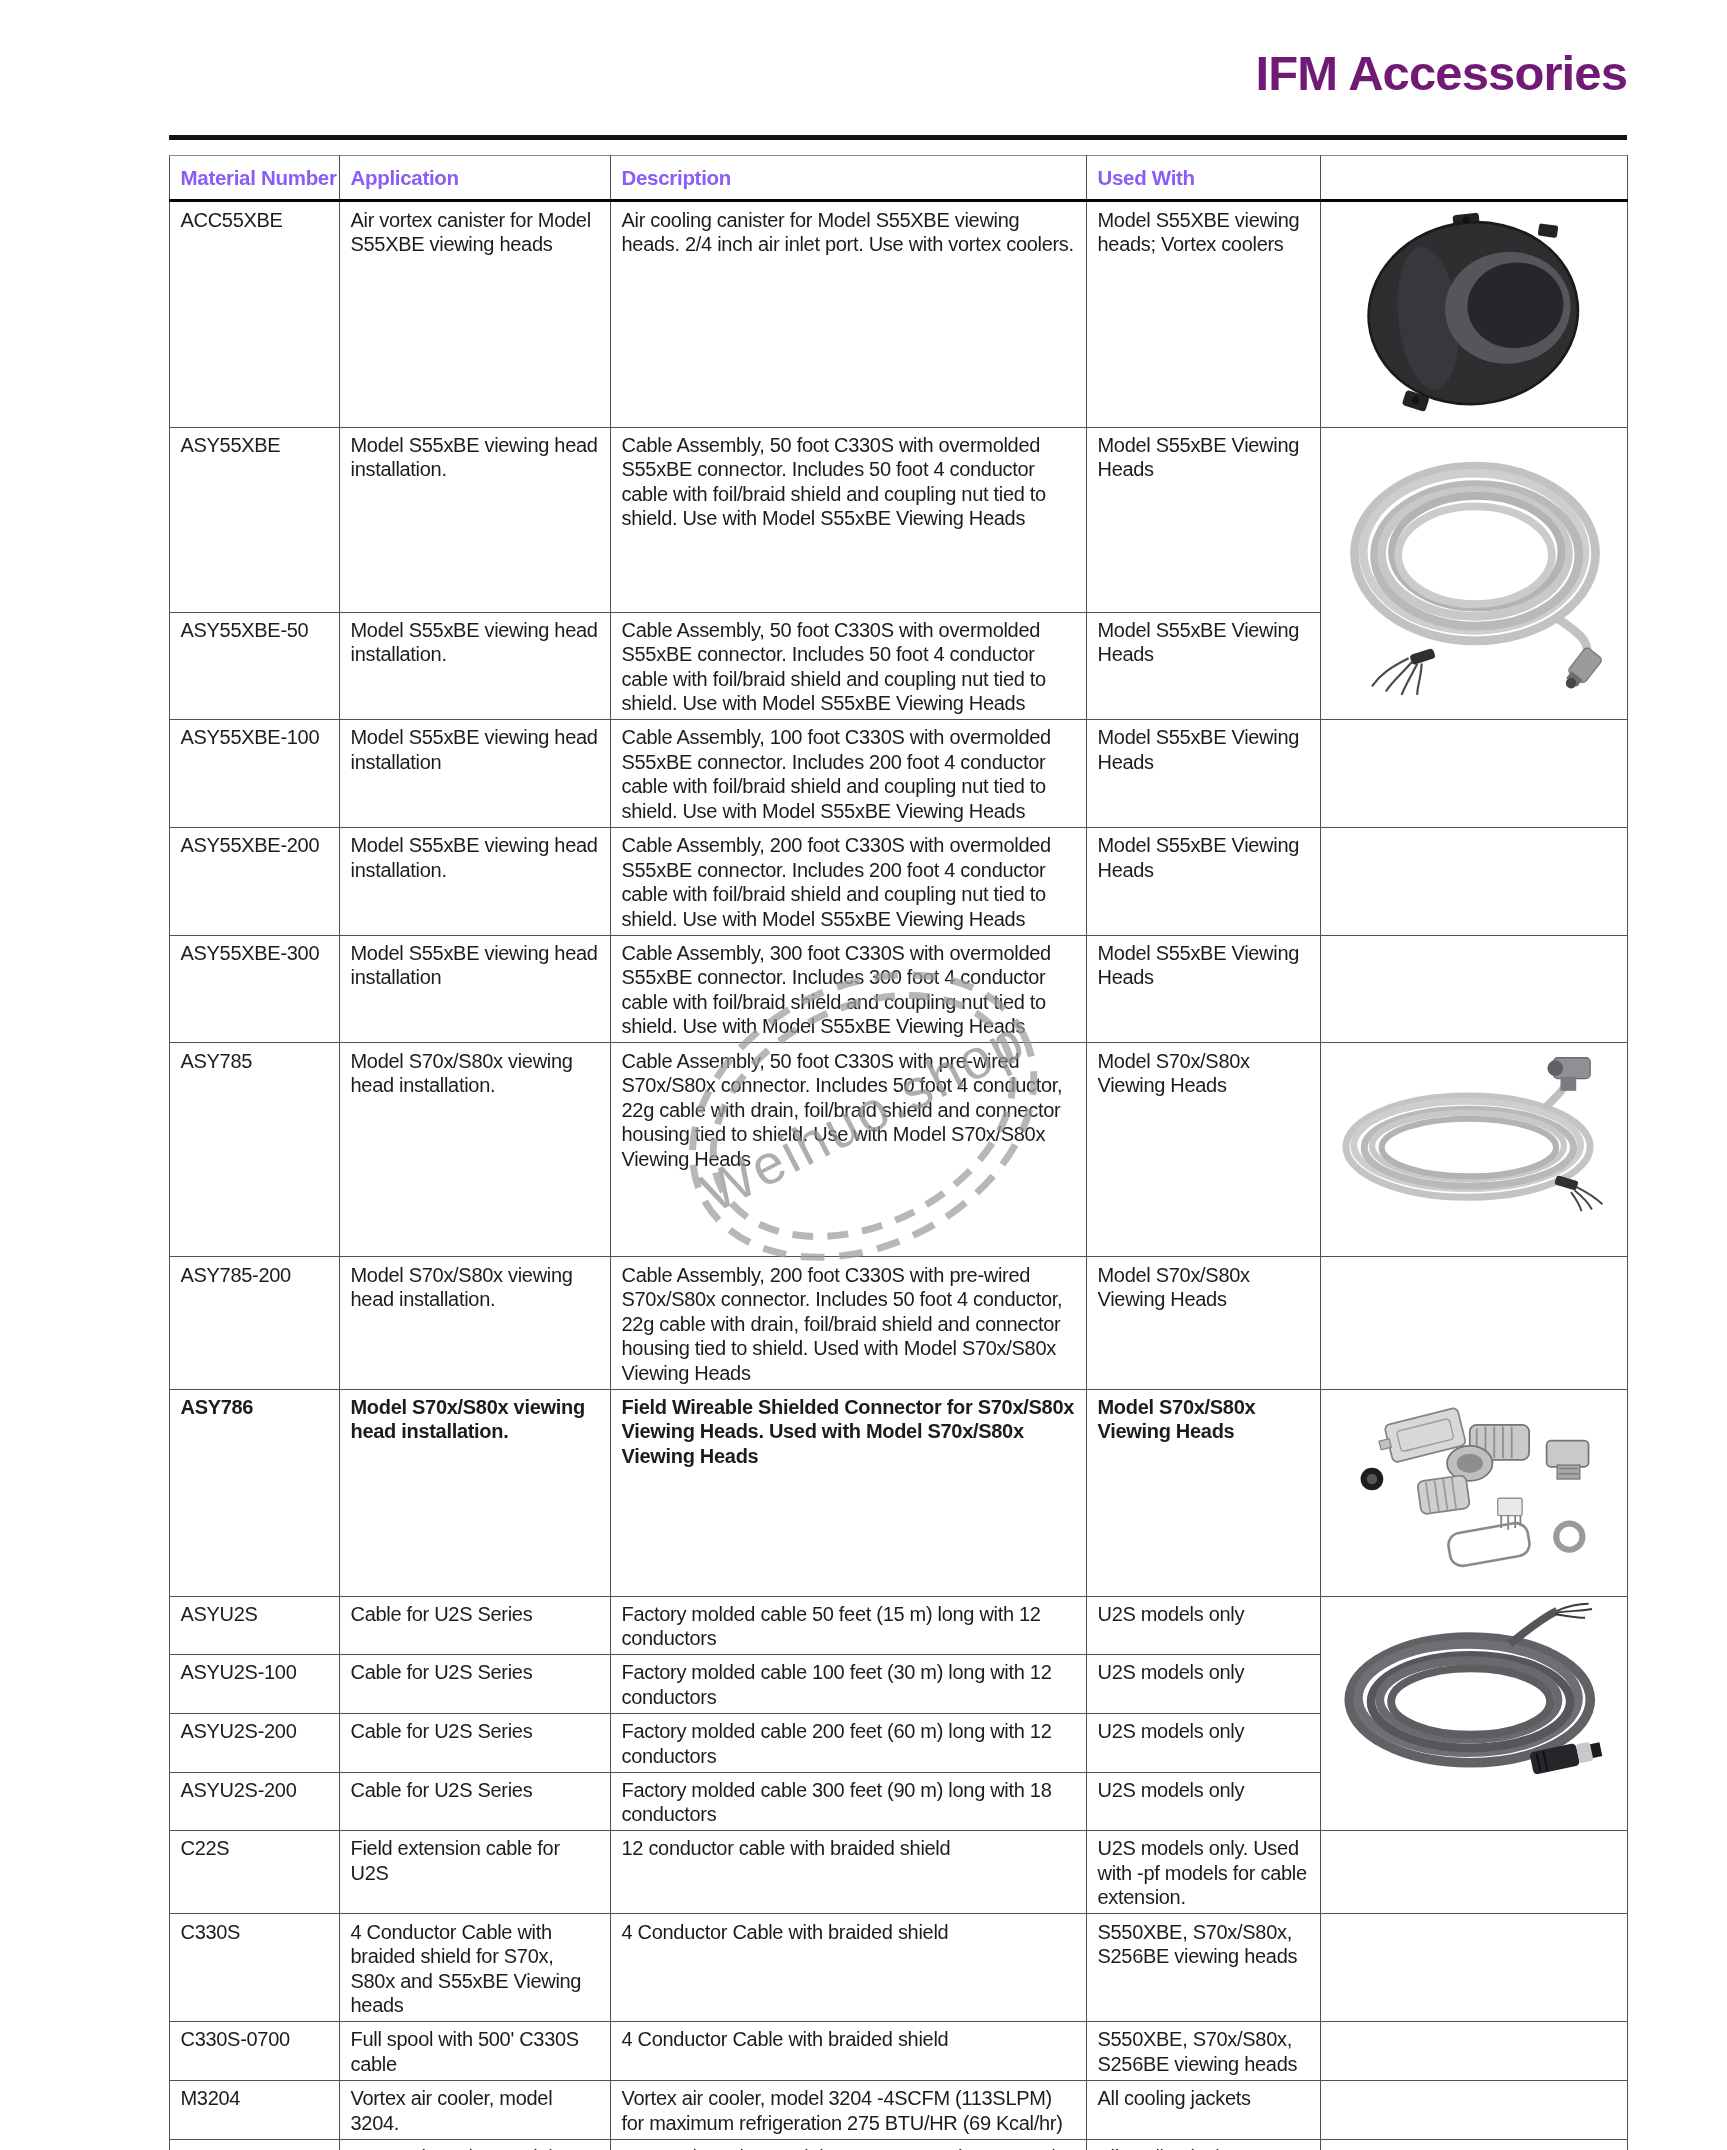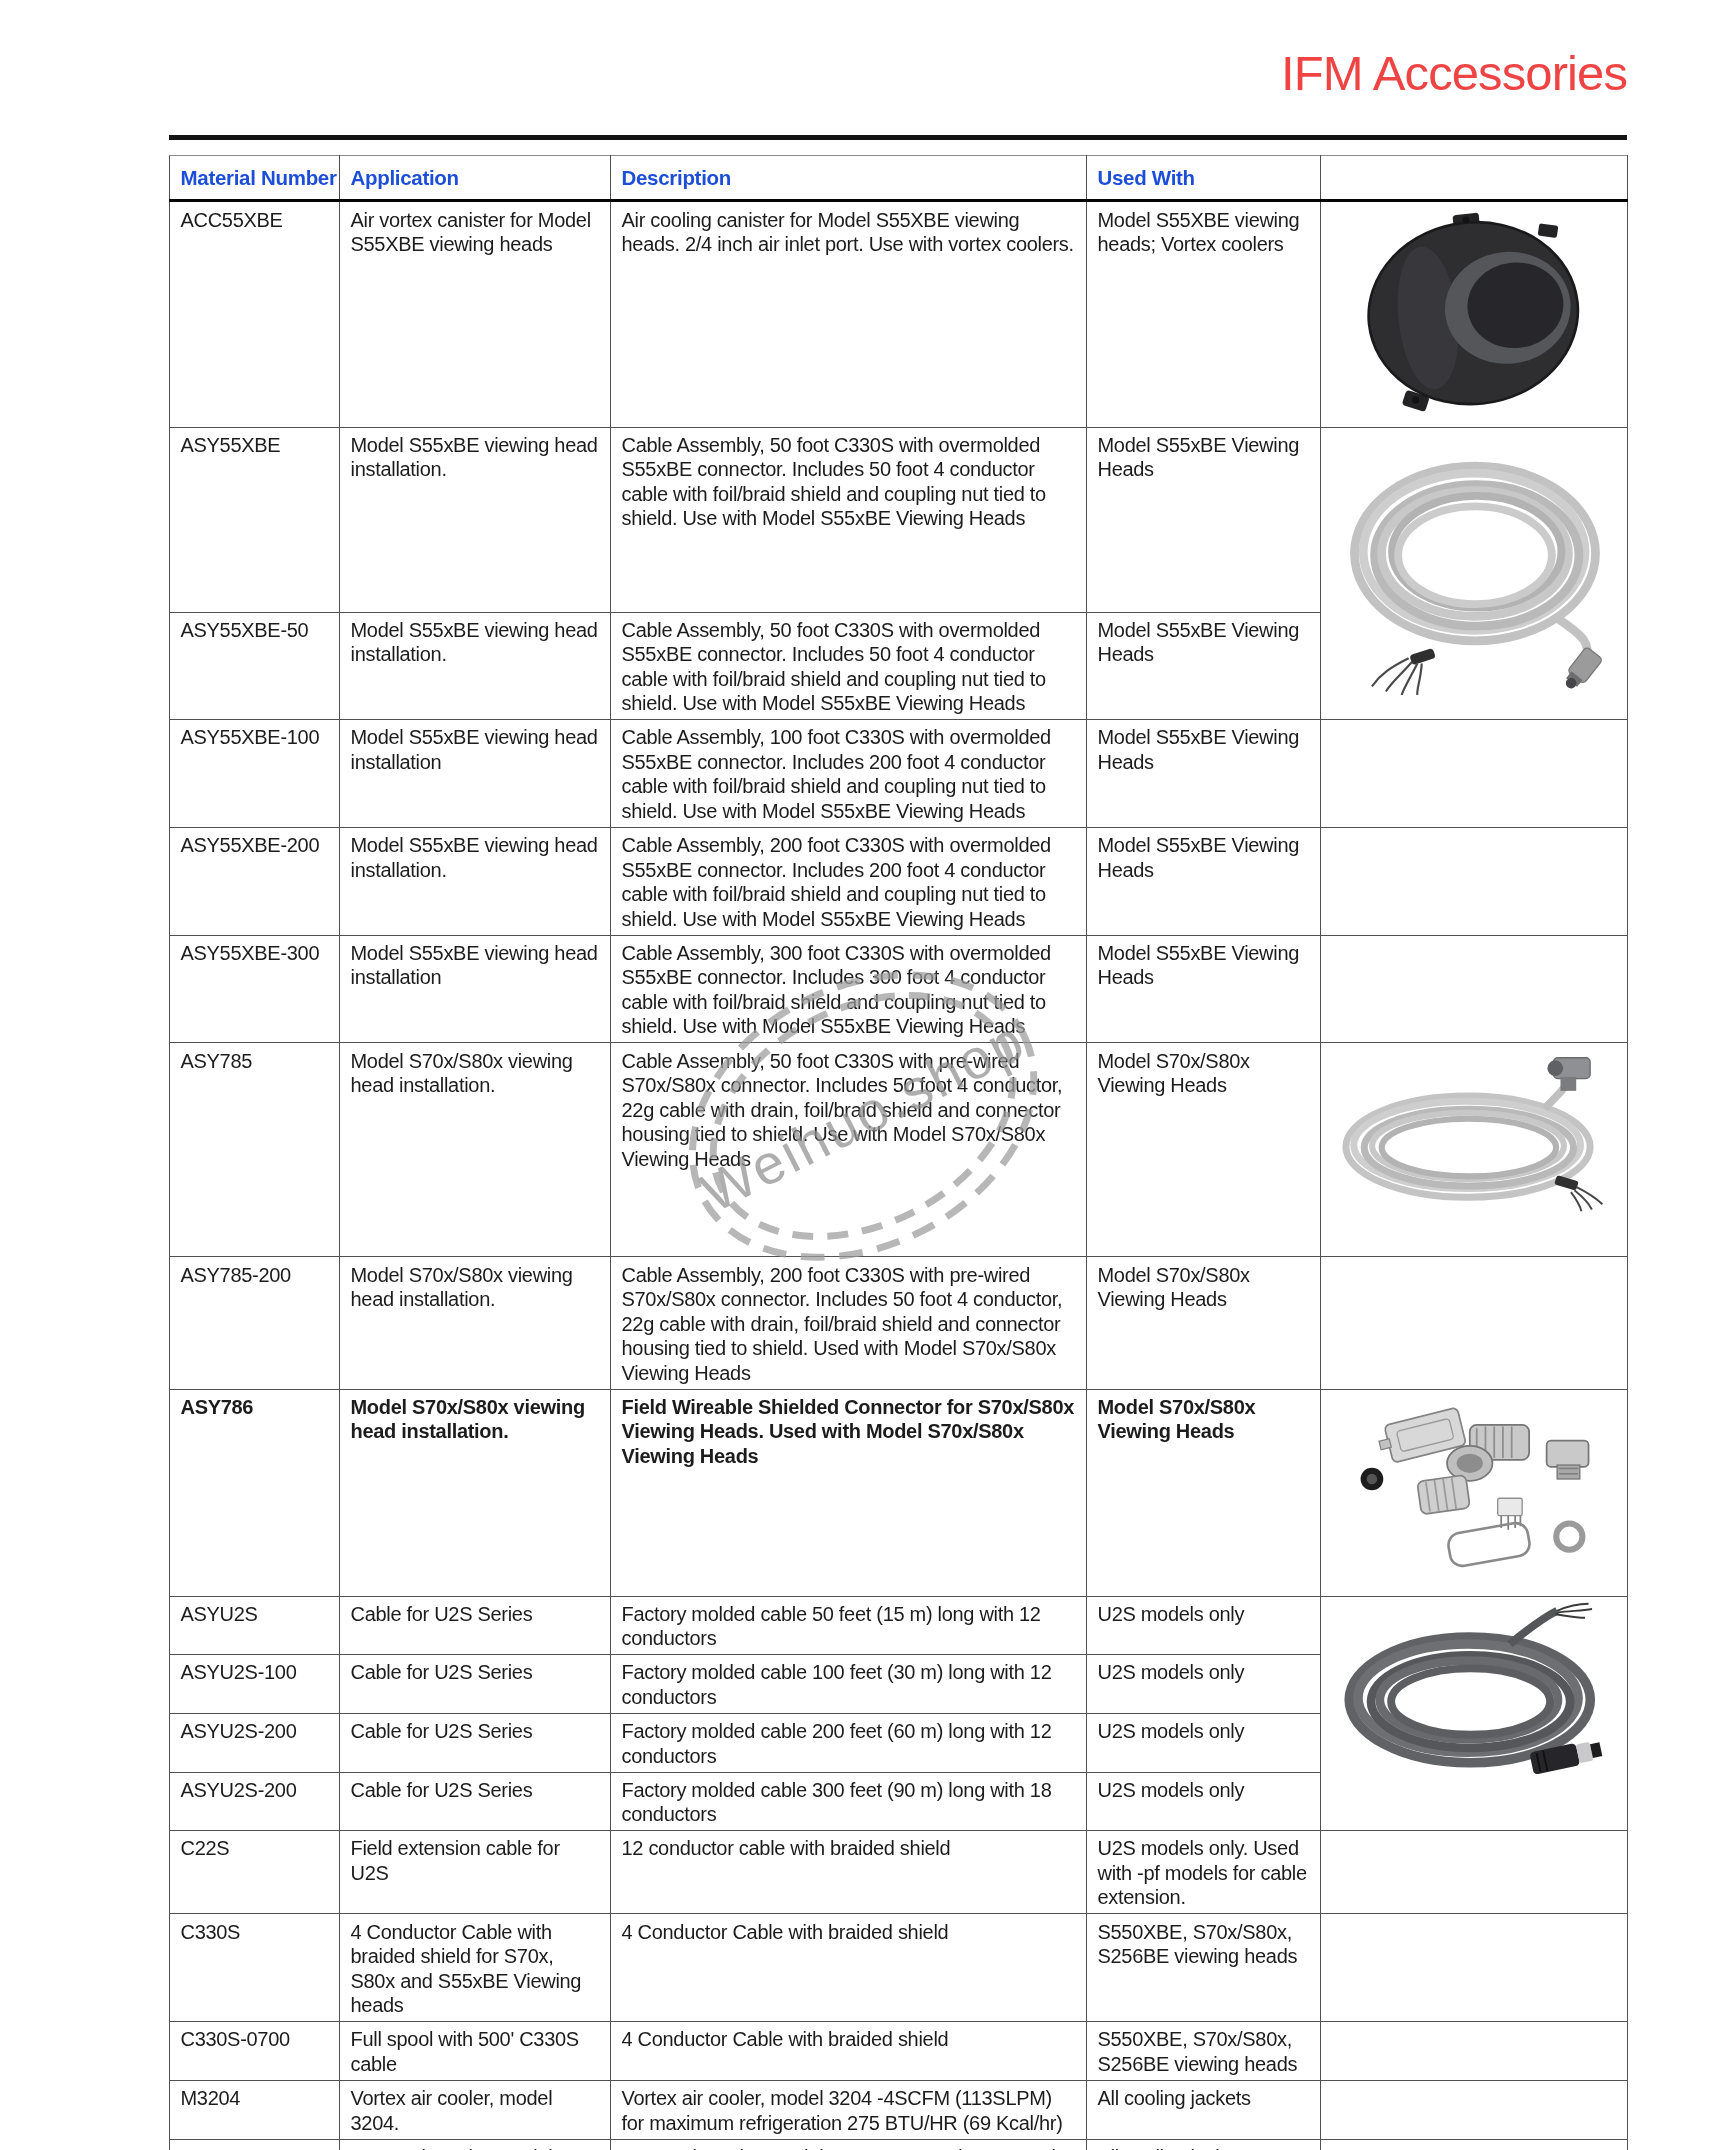--- a/index.html
+++ b/index.html
@@ -7,23 +7,23 @@
     position:relative;
     width:1728px;height:2150px;
     background:#ffffff;
     font-family:"Liberation Sans","DejaVu Sans",sans-serif;
     color:#1c1c1c;
     overflow:hidden;
   }
   .page-title{
     position:absolute;
     top:45px;right:101px;
-    font-size:49px;font-weight:normal;
+    font-size:49px;font-weight:bold;
     letter-spacing:-0.9px;
-    color:#ef4444;
+    color:#701a75;
   }
   .title-rule{
     position:absolute;
     left:169px;top:135px;
     width:1458px;height:5.2px;
     background:#141414;
   }
   table.acc{
     position:absolute;
     left:169px;top:155px;
@@ -33,21 +33,21 @@
     letter-spacing:-0.3px;
   }
   table.acc th{
     border:1.7px solid #4f4f4f;
     border-top:1.7px solid #8a8a8a;
     border-bottom:3.5px solid #050505;
     font-size:20.5px;font-weight:bold;
     text-align:left;vertical-align:middle;
     padding:5.2px 7px 5.2px 10.5px;
     height:33px;
-    color:#1d4ed8;
+    color:#8b5cf6;
     white-space:nowrap;overflow:hidden;
   }
   table.acc td{
     border:1.7px solid #515151;
     vertical-align:top;
     padding:5.2px 8.7px 3.5px 10.5px;
     font-size:20px;
     line-height:24.5px;
     color:#1c1c1c;
   }

